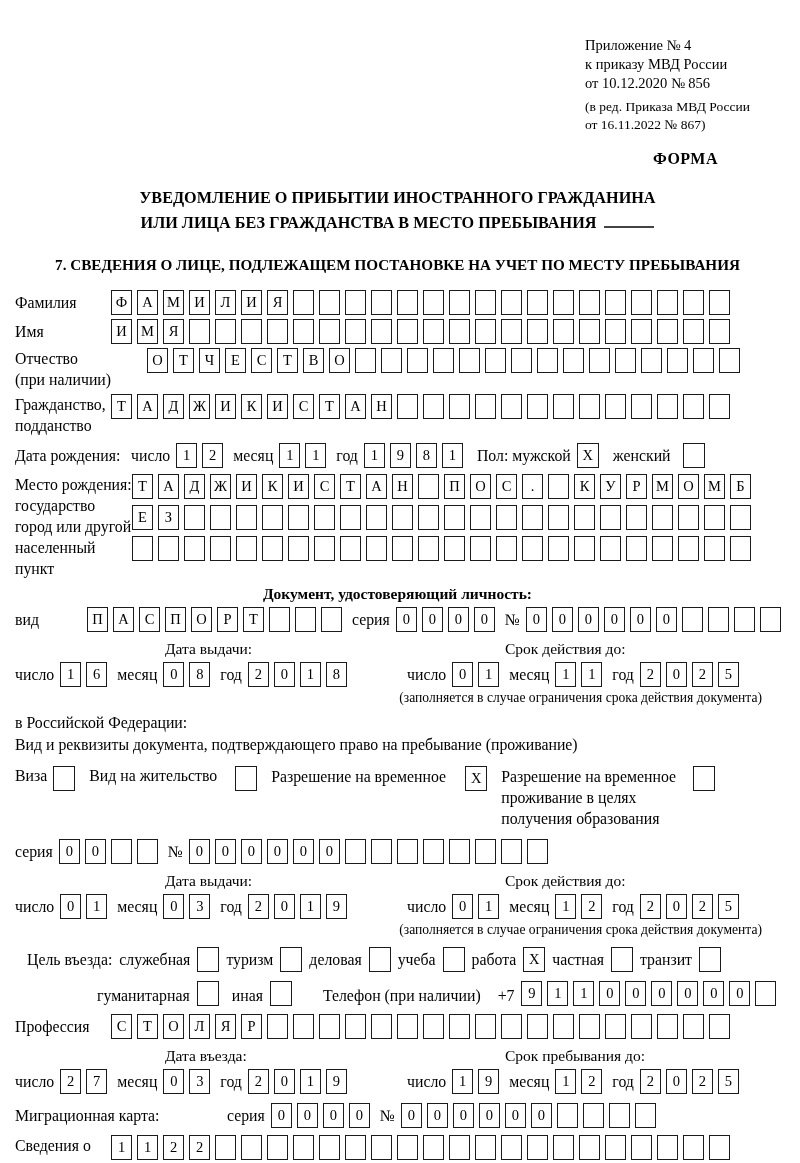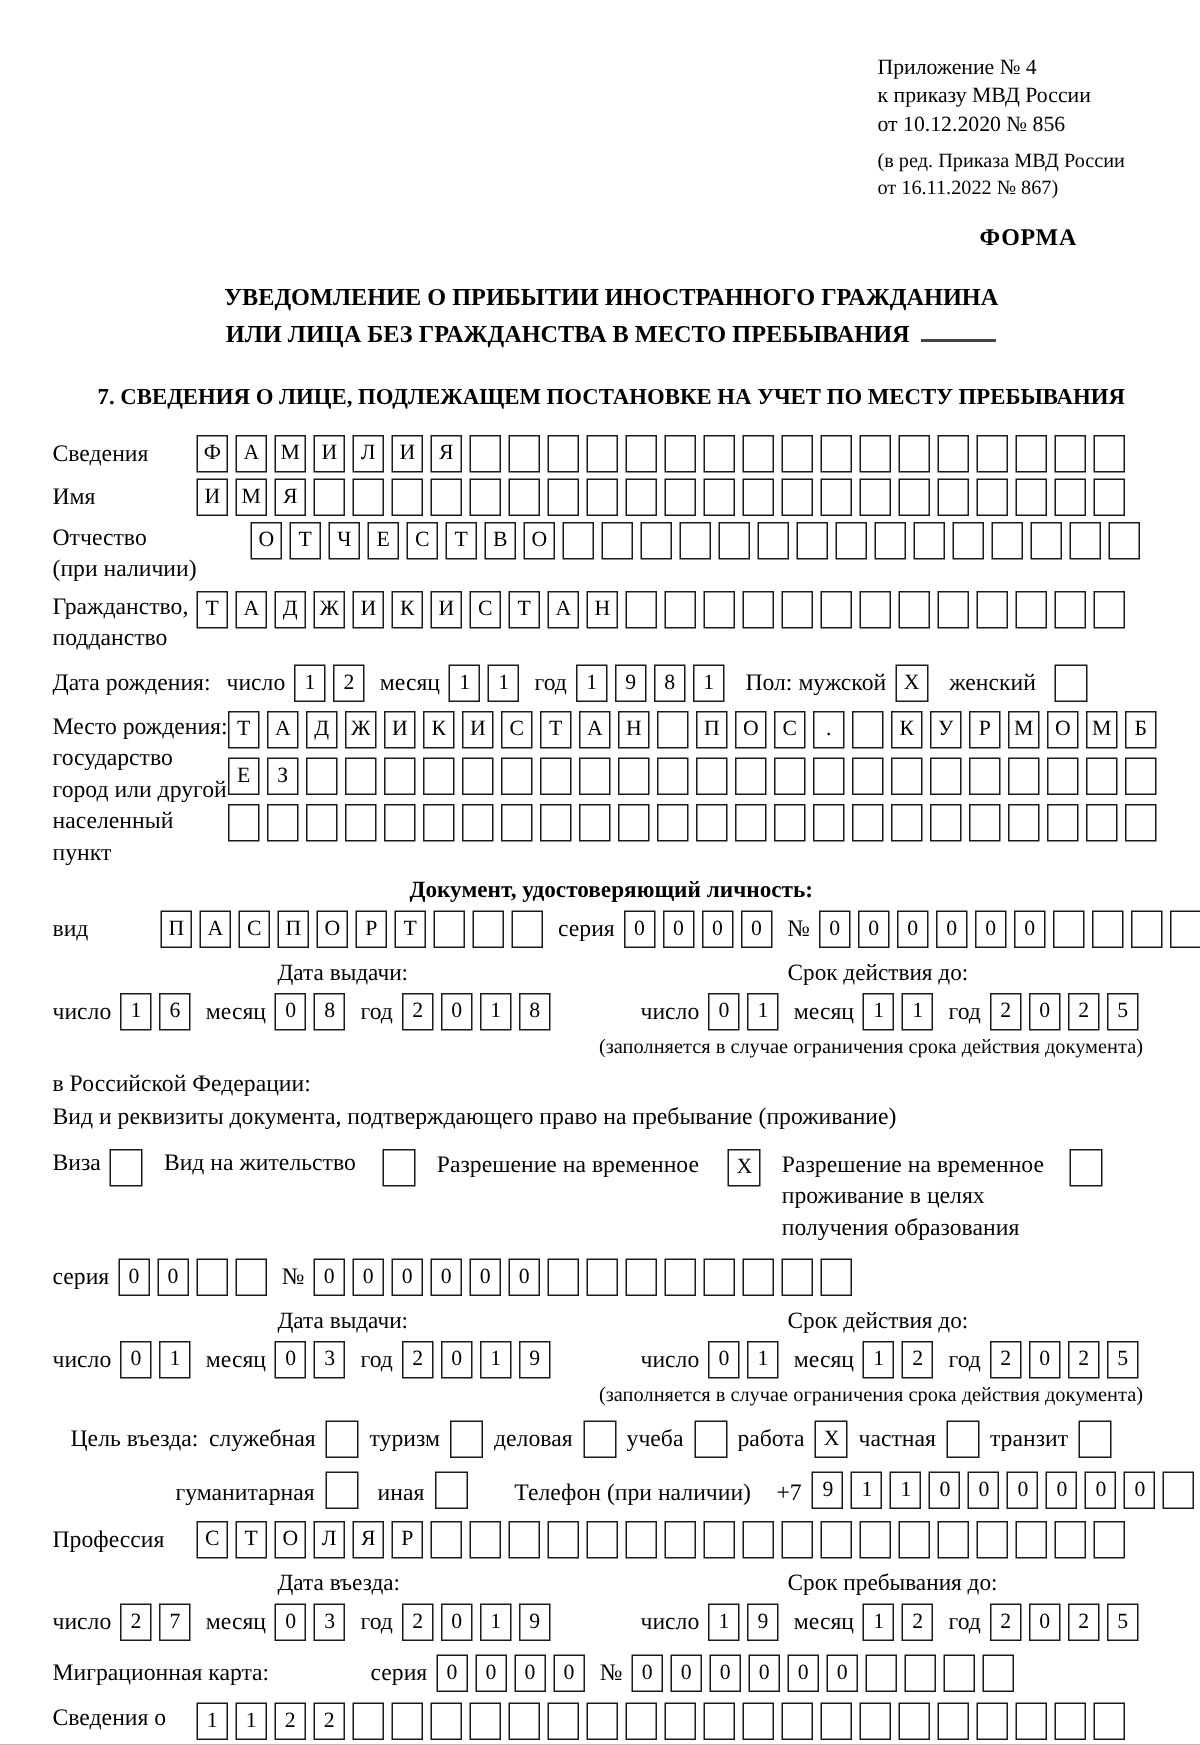--- a/index.html
+++ b/index.html
@@ -1,19 +1,19 @@
 <!DOCTYPE html>
 <html><head>
 <meta charset="utf-8">
 <style>
   html,body{margin:0;padding:0;background:#888;}
   .page{
     width:800px;height:1163px;background:#ffffff;color:#000;
     font-family:"Liberation Serif", "DejaVu Serif", serif;
-    box-sizing:border-box;padding:36px 20px 0 35px;
+    box-sizing:border-box;padding:36px 20px 0 15px;
     position:relative;overflow:hidden;margin:0 auto;
   }
   
   .hdr{margin-left:auto;width:195px;font-size:14.5px;line-height:19px;}
   .hdr .ed{margin-top:5px;font-size:13.5px;line-height:18px;}
   .forma{text-align:right;font-weight:bold;font-size:16px;margin:16px 62px 0 0;letter-spacing:.5px;}
   
   .title{margin-top:18px;text-align:center;font-weight:bold;font-size:16.2px;line-height:25px;}
   .title-underline{display:inline-block;width:50px;border-bottom:2px solid #444;height:14px;margin-left:8px;}
   .sec{margin-top:20px;text-align:center;font-weight:bold;font-size:15.2px;}
@@ -70,21 +70,21 @@
   <div class="forma">ФОРМА</div>
 
   <div class="title">
     <div>УВЕДОМЛЕНИЕ О ПРИБЫТИИ ИНОСТРАННОГО ГРАЖДАНИНА</div>
     <div><span>ИЛИ ЛИЦА БЕЗ ГРАЖДАНСТВА В МЕСТО ПРЕБЫВАНИЯ</span><span class="title-underline"></span></div>
   </div>
 
   <div class="sec">7. СВЕДЕНИЯ О ЛИЦЕ, ПОДЛЕЖАЩЕМ ПОСТАНОВКЕ НА УЧЕТ ПО МЕСТУ ПРЕБЫВАНИЯ</div>
 
   <div class="r" style="margin-top:16px">
-    <span class="lab w96">Сведения</span>
+    <span class="lab w96">Фамилия</span>
     <span class="cells">
         <span class="cell">Ф</span>
         <span class="cell">А</span>
         <span class="cell">М</span>
         <span class="cell">И</span>
         <span class="cell">Л</span>
         <span class="cell">И</span>
         <span class="cell">Я</span>
         <span class="cell"></span>
         <span class="cell"></span>

